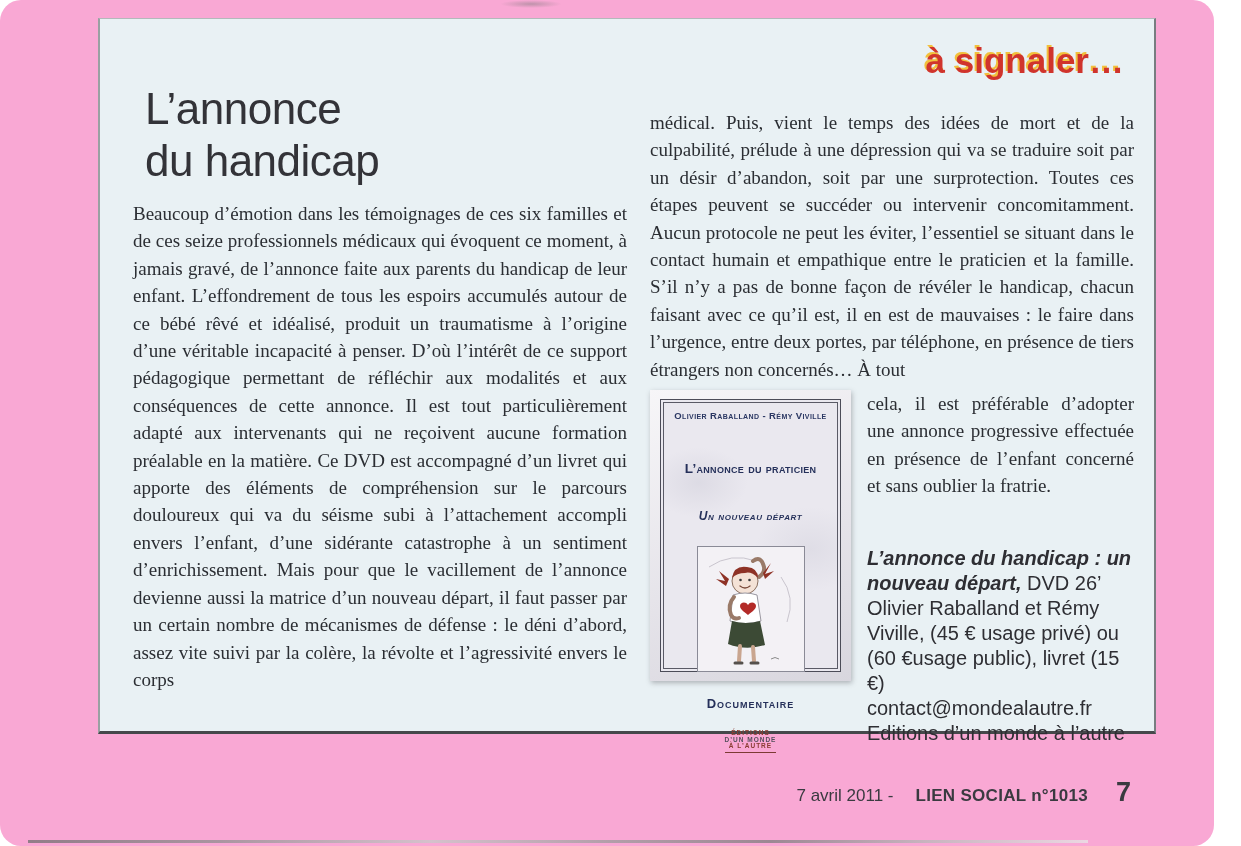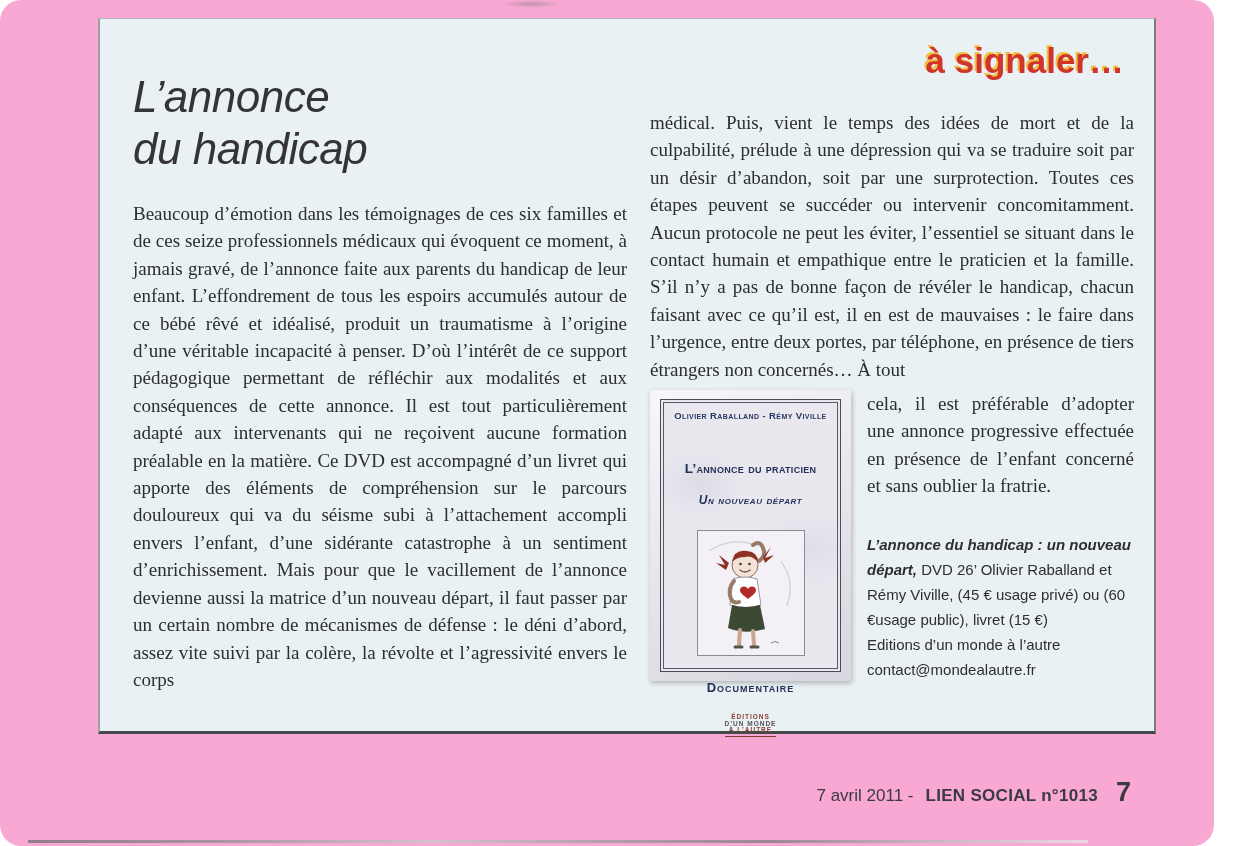--- a/index.html
+++ b/index.html
@@ -79,21 +79,21 @@
     font-variant:small-caps; font-weight:bold; font-size:9.5px;
     color:#2b3763; letter-spacing:.4px; white-space:nowrap;
   }
   .cover-rule { width:86%; height:1px; background:#2b3763; margin:4px 0 4px; }
   .cover-title {
     font-variant:small-caps; font-weight:bold; font-size:13.5px;
     color:#25305a; letter-spacing:.3px; white-space:nowrap;
   }
   .cover-subtitle {
     font-variant:small-caps; font-weight:bold; font-style:italic;
-    font-size:12px; color:#25305a; letter-spacing:.6px; margin-top:1px;
+    font-size:12px; color:#25305a; letter-spacing:.6px; margin-top:17px;
   }
   .cover-illustration {
     width:106px; height:130px; margin-top:7px;
     border:1px solid #8a8a96; background:#f3f1f5;
     display:flex; align-items:center; justify-content:center;
   }
   .cover-genre {
     font-variant:small-caps; font-weight:bold; font-size:13px;
     color:#25305a; letter-spacing:1px; margin-top:8px;
   }
@@ -104,29 +104,29 @@
   .cover-publisher div {
     font-size:6.5px; font-weight:bold; letter-spacing:1px;
     text-transform:uppercase;
   }
   .pub-1 { color:#8a3c32; }
   .pub-2 { color:#55505c; }
   .pub-3 { color:#8a3c32; }
 
   
   .caption {
-    margin-top:32px; font-size:15px; line-height:25px; color:#2e2e33;
+    margin-top:46px; font-size:20px; line-height:25px; color:#2e2e33;
   }
   .caption-title { font-weight:bold; font-style:italic; }
   .caption-line { display:block; }
 
   
   .footer {
     position:absolute; right:83px; top:777px;
-    display:flex; align-items:baseline; gap:12px;
+    display:flex; align-items:baseline; gap:22px;
     color:#3a3a40;
   }
   .footer-date { font-size:17px; }
   .footer-journal { font-size:17px; font-weight:bold; letter-spacing:.3px; }
   .footer-page { font-size:27px; font-weight:bold; margin-left:6px; }
 
   
   .scan-line-bottom {
     position:absolute; left:28px; bottom:3px; width:1060px; height:3px;
     background:linear-gradient(90deg,#6f6f6f 0%, #8f8f8f 18%, #c9c9c9 38%,
@@ -142,21 +142,21 @@
 <body>
 
 <div class="scan-page">
 
   <div class="scan-smudge-top"></div>
 
   <div class="panel">
 
     <div class="badge">à signaler…</div>
 
-    <h1 class="article-title" style="margin:0; font-weight:normal;font-style:italic;">
+    <h1 class="article-title" style="margin:12px; font-weight:normal;">
       <div>L’annonce</div>
       <div>du handicap</div>
     </h1>
 
     <div class="col-left body-serif">Beaucoup d’émotion dans les témoignages de ces six familles et de ces seize professionnels médicaux qui évoquent ce moment, à jamais gravé, de l’annonce faite aux parents du handicap de leur enfant. L’effondrement de tous les espoirs accumulés autour de ce bébé rêvé et idéalisé, produit un traumatisme à l’origine d’une véritable incapacité à penser. D’où l’intérêt de ce support pédagogique permettant de réfléchir aux modalités et aux conséquences de cette annonce. Il est tout particulièrement adapté aux intervenants qui ne reçoivent aucune formation préalable en la matière. Ce DVD est accompagné d’un livret qui apporte des éléments de compréhension sur le parcours douloureux qui va du séisme subi à l’attachement accompli envers l’enfant, d’une sidérante catastrophe à un sentiment d’enrichissement. Mais pour que le vacillement de l’annonce devienne aussi la matrice d’un nouveau départ, il faut passer par un certain nombre de mécanismes de défense : le déni d’abord, assez vite suivi par la colère, la révolte et l’agressivité envers le corps</div>
 
     <div class="col-right">
       <p class="body-serif">médical. Puis, vient le temps des idées de mort et de la culpabilité, prélude à une dépression qui va se traduire soit par un désir d’abandon, soit par une surprotection. Toutes ces étapes peuvent se succéder ou intervenir concomitamment. Aucun protocole ne peut les éviter, l’essentiel se situant dans le contact humain et empathique entre le praticien et la famille. S’il n’y a pas de bonne façon de révéler le handicap, chacun faisant avec ce qu’il est, il en est de mauvaises : le faire dans l’urgence, entre deux portes, par téléphone, en présence de tiers étrangers non concernés… À tout</p>
 
       <div class="wrap-row">
@@ -212,22 +212,22 @@
               </div>
             </div>
           </div>
         </div>
 
         <div class="right-stack">
           <p class="body-serif">cela, il est préférable d’adopter une annonce progressive effectuée en présence de l’enfant concerné et sans oublier la fratrie.</p>
 
           <div class="caption">
             <span class="caption-title">L’annonce du handicap : un nouveau départ,</span><span> DVD 26’ Olivier Raballand et Rémy Viville, (45 € usage privé) ou (60 €usage public), livret (15 €)</span>
+            <span class="caption-line">contact@mondealautre.fr</span>
             <span class="caption-line">Editions d’un monde à l’autre</span>
-            <span class="caption-line">contact@mondealautre.fr</span>
           </div>
         </div>
 
       </div>
     </div>
 
   </div>
 
   <div class="footer">
     <span class="footer-date">7 avril 2011 -</span>

